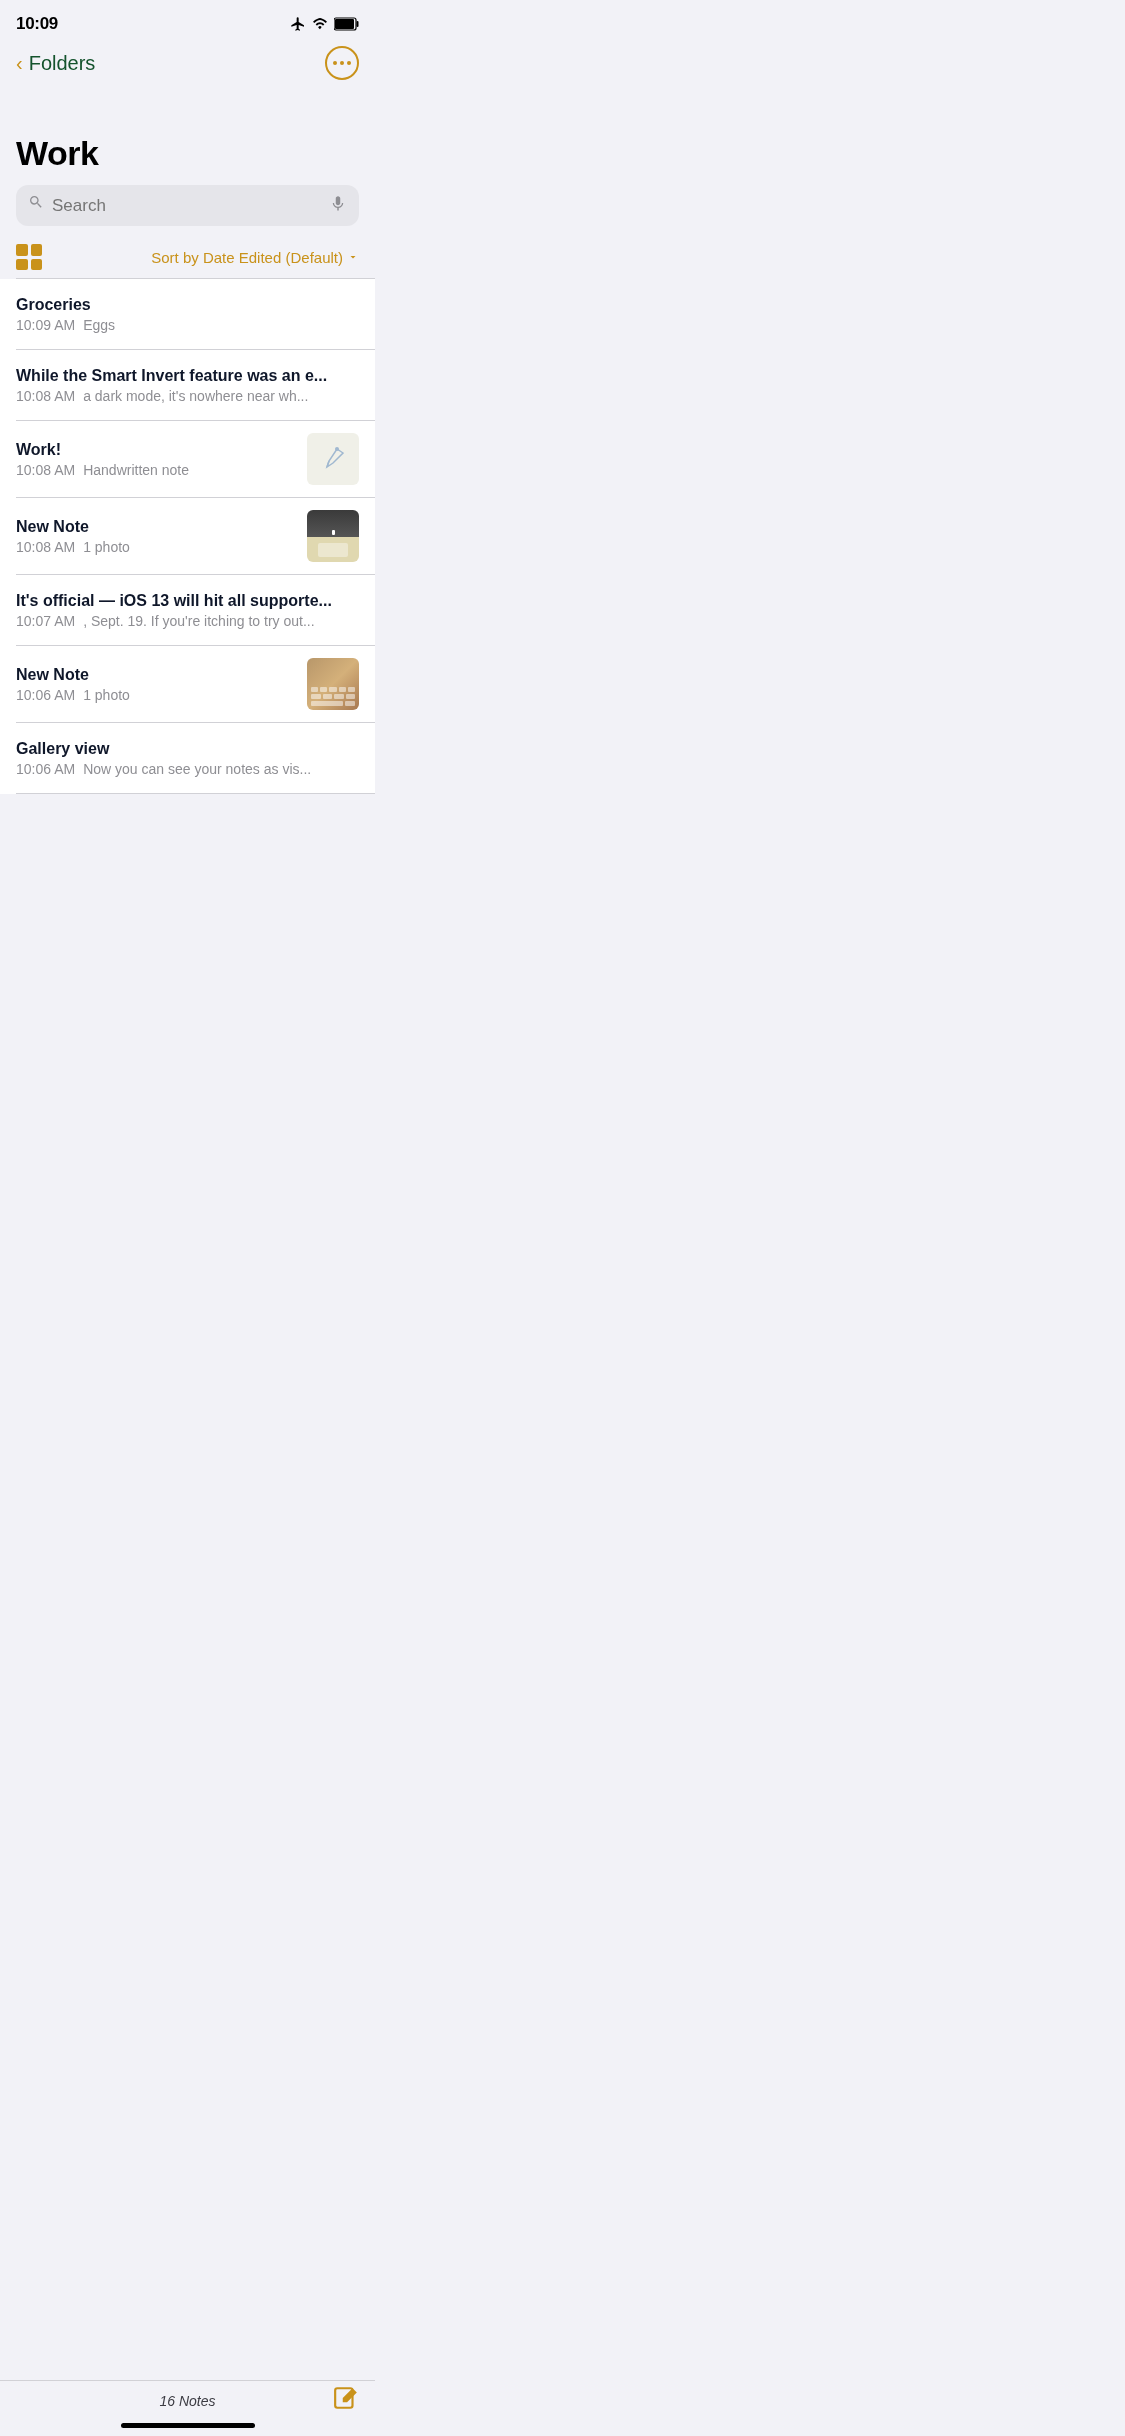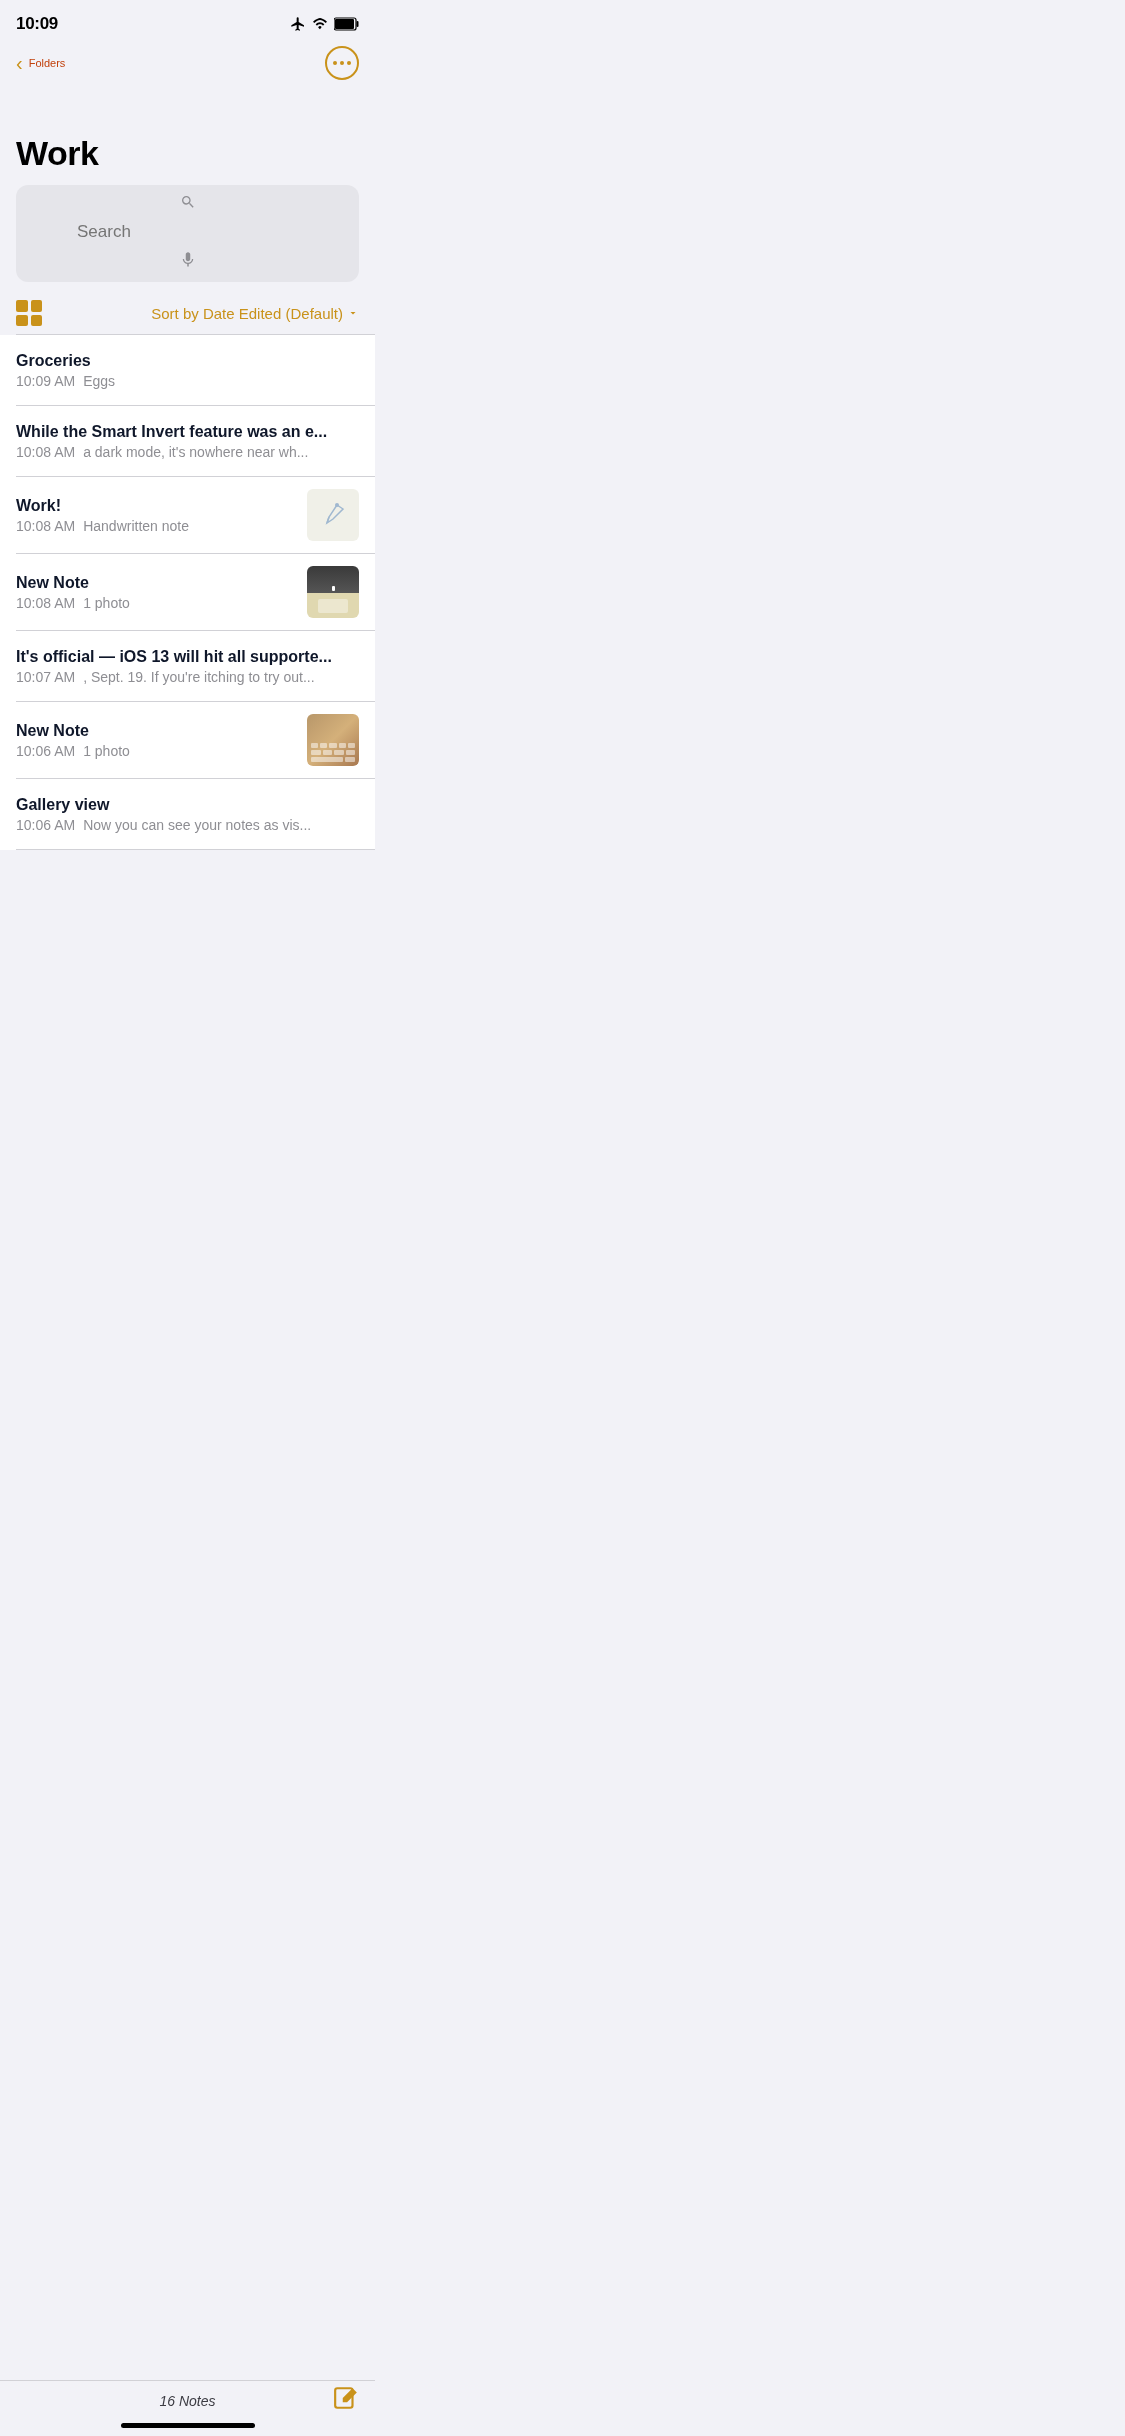--- a/index.html
+++ b/index.html
@@ -106,24 +106,22 @@
     
     .search-bar-container {
       padding: 0 16px 12px 16px;
       background: #f2f2f7;
     }
 
     .search-bar {
       background: #e5e5ea;
       border-radius: 12px;
       display: flex;
-      align-items: center;
       padding: 9px 12px;
       gap: 8px;
-      flex-direction: column;
     }
 
     .search-icon-wrap {
       color: #8e8e93;
       font-size: 16px;
     }
 
     .search-input {
       flex: 1;
       background: transparent;
@@ -361,21 +359,21 @@
       <rect x="0" y="1" width="22" height="12" rx="2" ry="2" fill="none" stroke="#000" stroke-width="1.2"></rect>
       <rect x="1" y="2" width="19" height="10" rx="1" ry="1" fill="#000"></rect>
       <rect x="22.5" y="4" width="2" height="6" rx="1" fill="#000"></rect>
     </svg>
   </div>
 </div>
 
 <div class="nav-bar">
   <div class="back-btn">
     <span class="back-chevron">‹</span>
-    <span style="color:#c2410c; font-size:11px;">Folders</span>
+    <span style="color:#14532d; font-size:20px;">Folders</span>
   </div>
   <div class="more-btn">
     <div class="more-dots">
       <div class="dot"></div>
       <div class="dot"></div>
       <div class="dot"></div>
     </div>
   </div>
 </div>
 

